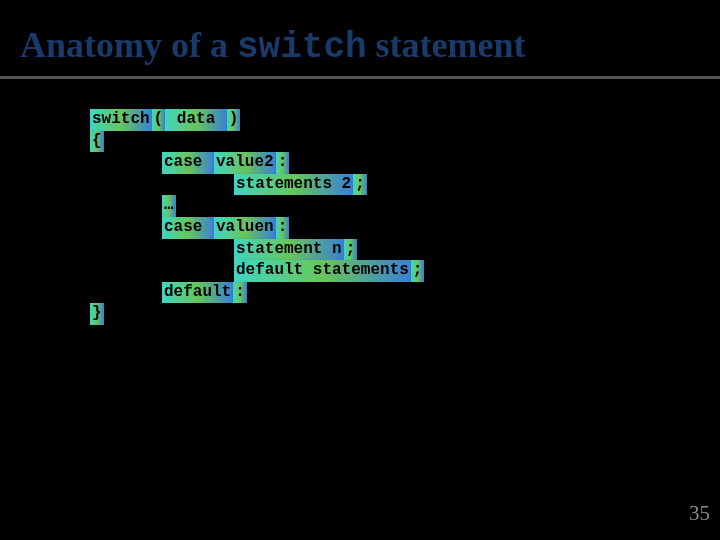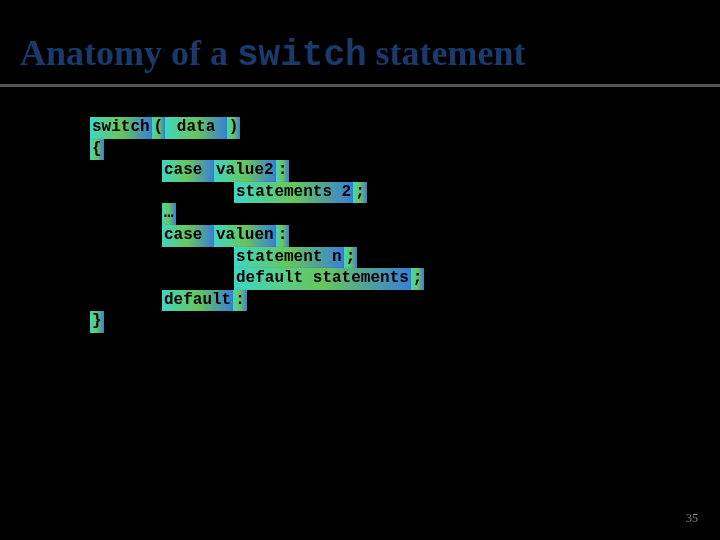--- a/index.html
+++ b/index.html
@@ -9,21 +9,20 @@
     background: #000;
     font-family: Georgia, 'Times New Roman', serif;
     overflow: hidden;
     position: relative;
   }
   .title {
     font-size: 36px;
     font-weight: bold;
     color: #1a3a6b;
     padding: 24px 20px 4px 20px;
-    margin-top: 8px;
   }
   .title .mono {
     font-family: 'Courier New', monospace;
     letter-spacing: 0;
   }
   .underline {
     height: 3px;
     background: #555;
     margin: 4px 0 0 0;
   }
@@ -40,24 +39,24 @@
     display: inline-block;
     background: linear-gradient(90deg, #3fd6c4 0%, #67c65a 50%, #3a7fd6 100%);
     box-shadow: 1px 1px 2px rgba(0,0,0,0.5);
     padding: 0 2px;
   }
   .indent1 { padding-left: 72px; }
   .indent2 { padding-left: 144px; }
   .page-num {
     position: absolute;
     bottom: 14px;
-    right: 22px;
+    right: 10px;
     color: #888;
     font-family: Georgia, serif;
-    font-size: 12px;
+    font-size: 21px;
   }
 </style>
 </head>
 <body>
 
 <div class="title">
   <span>Anatomy of a </span><span class="mono">switch</span><span> statement</span>
 </div>
 <div class="underline"></div>
 

